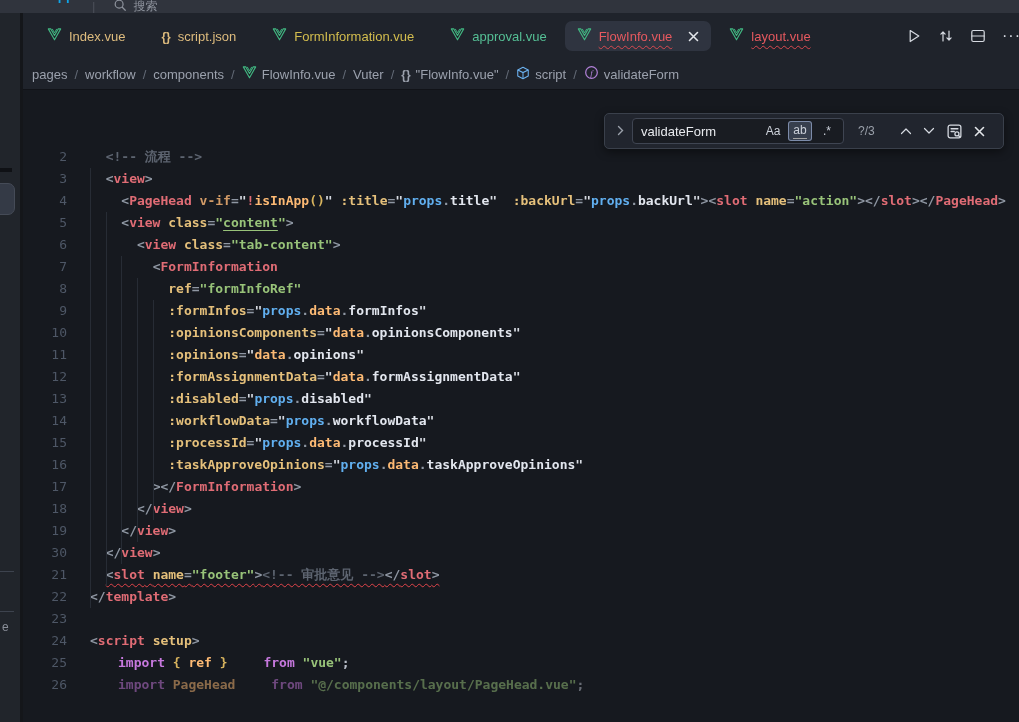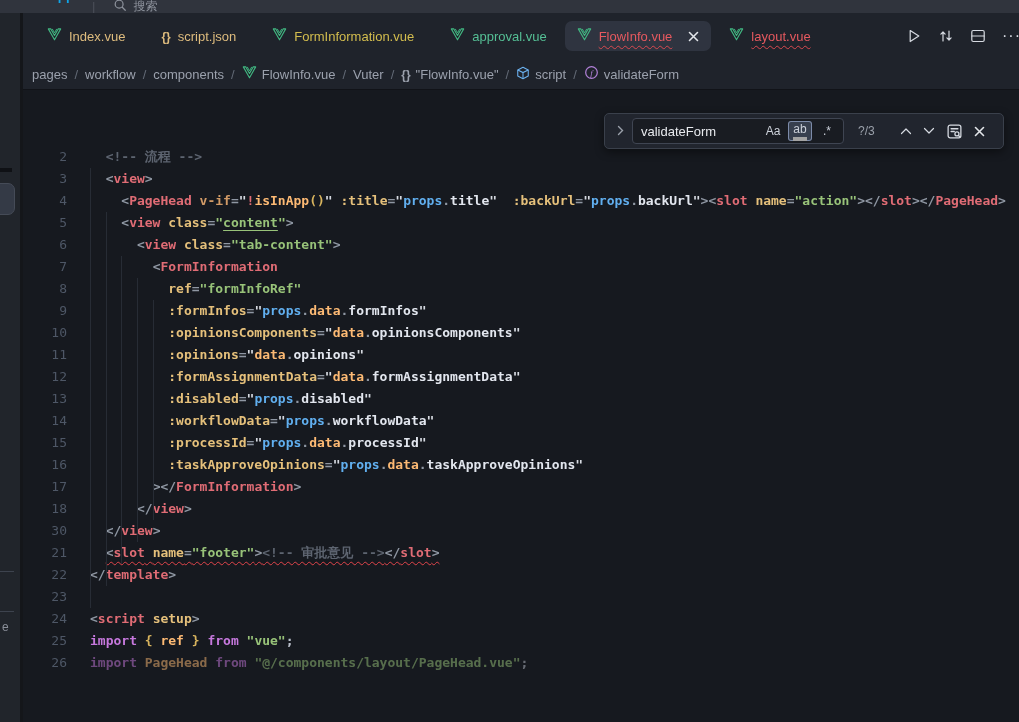--- a/index.html
+++ b/index.html
@@ -55,39 +55,39 @@
   .tk-pun  { color:#8f97a3; }
   .tk-q    { color:#d6dae1; }
   .tk-tag  { color:#e06c75; }
   .tk-attr { color:#e5c07b; }
   .tk-attro{ color:#d19a66; }
   .tk-str  { color:#98c379; }
   .tk-stru { color:#98c379; text-decoration:underline; text-underline-offset:3px; }
   .tk-vb   { color:#61afef; }
   .tk-vy   { color:#fdba74; }
   .tk-pw   { color:#e2e6ee; }
-  .tk-kw   { color:#c678dd; }
+  .tk-kw   { color:#c678dd;margin-left:28px; }
   .tk-br   { color:#d8b45e; }
   .tk-neg  { color:#e06c75; }
   .tk-com  { color:#5d6470; }
   .tk-semi { color:#b9bfca; }
 
   
   #findwidget { position:absolute; top:23px; right:15px; width:400px; height:36px; background:#21252e;
     border:1px solid #3a404b; border-radius:5px; box-shadow:0 3px 10px rgba(0,0,0,.45);
     display:flex; align-items:center; padding:0 7px; z-index:5; }
   .fw-toggle { width:16px; display:flex; justify-content:center; color:#9aa0aa; cursor:pointer; margin-right:4px; }
   .fw-inputbox { width:212px; height:26px; background:#191c22; border:1px solid #3f4552; border-radius:4px;
     display:flex; align-items:center; padding:0 4px 0 8px; }
   .fw-input { flex:1; min-width:0; background:transparent; border:none; outline:none; color:#e8eaee; font-size:13px; font-family:"Liberation Sans", sans-serif; }
   .fw-opts { display:flex; gap:3px; }
   .fw-opt { width:24px; height:20px; display:flex; align-items:center; justify-content:center; font-size:12px;
     color:#ccd1da; border-radius:3px; border:1px solid transparent; cursor:pointer; }
   .fw-opt.active { background:rgba(98,112,140,.42); border-color:rgba(148,166,200,.75); }
-  .fw-opt .uline { border-bottom:4px solid #a3a3a3; padding-bottom:1px; }
+  .fw-opt .uline { border-bottom:1px solid #a3a3a3; padding-bottom:1px; }
   .fw-count { margin-left:14px; width:36px; color:#9aa0aa; font-size:12px; }
   .fw-nav { display:flex; align-items:center; gap:11px; margin-left:6px; }
   .fw-btn { display:flex; align-items:center; color:#ccd1da; cursor:pointer; }
 </style>
 </head>
 <body>
 
 <div id="titlebar">
   <div class="tb-inner">
     <div class="tb-menu">
@@ -251,20 +251,21 @@
         <div class="line"><span class="ln">9</span><span class="lc"><span class="tk-ws">          </span><span class="tk-attr">:formInfos</span><span class="tk-pun">=</span><span class="tk-q">"</span><span class="tk-vb">props</span><span class="tk-pun">.</span><span class="tk-vy">data</span><span class="tk-pun">.</span><span class="tk-pw">formInfos</span><span class="tk-q">"</span></span></div>
         <div class="line"><span class="ln">10</span><span class="lc"><span class="tk-ws">          </span><span class="tk-attr">:opinionsComponents</span><span class="tk-pun">=</span><span class="tk-q">"</span><span class="tk-vy">data</span><span class="tk-pun">.</span><span class="tk-pw">opinionsComponents</span><span class="tk-q">"</span></span></div>
         <div class="line"><span class="ln">11</span><span class="lc"><span class="tk-ws">          </span><span class="tk-attr">:opinions</span><span class="tk-pun">=</span><span class="tk-q">"</span><span class="tk-vy">data</span><span class="tk-pun">.</span><span class="tk-pw">opinions</span><span class="tk-q">"</span></span></div>
         <div class="line"><span class="ln">12</span><span class="lc"><span class="tk-ws">          </span><span class="tk-attr">:formAssignmentData</span><span class="tk-pun">=</span><span class="tk-q">"</span><span class="tk-vy">data</span><span class="tk-pun">.</span><span class="tk-pw">formAssignmentData</span><span class="tk-q">"</span></span></div>
         <div class="line"><span class="ln">13</span><span class="lc"><span class="tk-ws">          </span><span class="tk-attr">:disabled</span><span class="tk-pun">=</span><span class="tk-q">"</span><span class="tk-vb">props</span><span class="tk-pun">.</span><span class="tk-pw">disabled</span><span class="tk-q">"</span></span></div>
         <div class="line"><span class="ln">14</span><span class="lc"><span class="tk-ws">          </span><span class="tk-attr">:workflowData</span><span class="tk-pun">=</span><span class="tk-q">"</span><span class="tk-vb">props</span><span class="tk-pun">.</span><span class="tk-pw">workflowData</span><span class="tk-q">"</span></span></div>
         <div class="line"><span class="ln">15</span><span class="lc"><span class="tk-ws">          </span><span class="tk-attr">:processId</span><span class="tk-pun">=</span><span class="tk-q">"</span><span class="tk-vb">props</span><span class="tk-pun">.</span><span class="tk-vy">data</span><span class="tk-pun">.</span><span class="tk-pw">processId</span><span class="tk-q">"</span></span></div>
         <div class="line"><span class="ln">16</span><span class="lc"><span class="tk-ws">          </span><span class="tk-attr">:taskApproveOpinions</span><span class="tk-pun">=</span><span class="tk-q">"</span><span class="tk-vb">props</span><span class="tk-pun">.</span><span class="tk-vy">data</span><span class="tk-pun">.</span><span class="tk-pw">taskApproveOpinions</span><span class="tk-q">"</span></span></div>
         <div class="line"><span class="ln">17</span><span class="lc"><span class="tk-ws">        </span><span class="tk-pun">&gt;&lt;/</span><span class="tk-tag">FormInformation</span><span class="tk-pun">&gt;</span></span></div>
         <div class="line"><span class="ln">18</span><span class="lc"><span class="tk-ws">      </span><span class="tk-pun">&lt;/</span><span class="tk-tag">view</span><span class="tk-pun">&gt;</span></span></div>
+        <div class="line"><span class="ln">19</span><span class="lc"><span class="tk-ws">    </span><span class="tk-pun">&lt;/</span><span class="tk-tag">view</span><span class="tk-pun">&gt;</span></span></div>
         <div class="line"><span class="ln">30</span><span class="lc"><span class="tk-ws">  </span><span class="tk-pun">&lt;/</span><span class="tk-tag">view</span><span class="tk-pun">&gt;</span></span></div>
         <div class="line"><span class="ln">21</span><span class="lc"><span class="tk-ws">  </span><span class="squiggle"><span class="tk-pun">&lt;</span><span class="tk-tag">slot</span><span class="tk-ws"> </span><span class="tk-attr">name</span><span class="tk-pun">=</span><span class="tk-str">"footer"</span><span class="tk-pun">&gt;</span><span class="tk-com">&lt;!-- 审批意见 --&gt;</span><span class="tk-pun">&lt;/</span><span class="tk-tag">slot</span><span class="tk-pun">&gt;</span></span></span></div>
         <div class="line"><span class="ln">22</span><span class="lc"><span class="tk-pun">&lt;/</span><span class="tk-tag">template</span><span class="tk-pun">&gt;</span></span></div>
         <div class="line"><span class="ln">23</span><span class="lc"></span></div>
         <div class="line"><span class="ln">24</span><span class="lc"><span class="tk-pun">&lt;</span><span class="tk-tag">script</span><span class="tk-ws"> </span><span class="tk-attr">setup</span><span class="tk-pun">&gt;</span></span></div>
         <div class="line"><span class="ln">25</span><span class="lc"><span class="tk-kw">import</span><span class="tk-ws"> </span><span class="tk-br">{</span><span class="tk-ws"> </span><span class="tk-vy">ref</span><span class="tk-ws"> </span><span class="tk-br">}</span><span class="tk-ws"> </span><span class="tk-kw">from</span><span class="tk-ws"> </span><span class="tk-str">"vue"</span><span class="tk-semi">;</span></span></div>
         <div class="line"><span class="ln">26</span><span class="lc dim"><span class="tk-kw">import</span><span class="tk-ws"> </span><span class="tk-vy">PageHead</span><span class="tk-ws"> </span><span class="tk-kw">from</span><span class="tk-ws"> </span><span class="tk-str">"@/components/layout/PageHead.vue"</span><span class="tk-semi">;</span></span></div>
       </div>
 
     <div id="findwidget">

